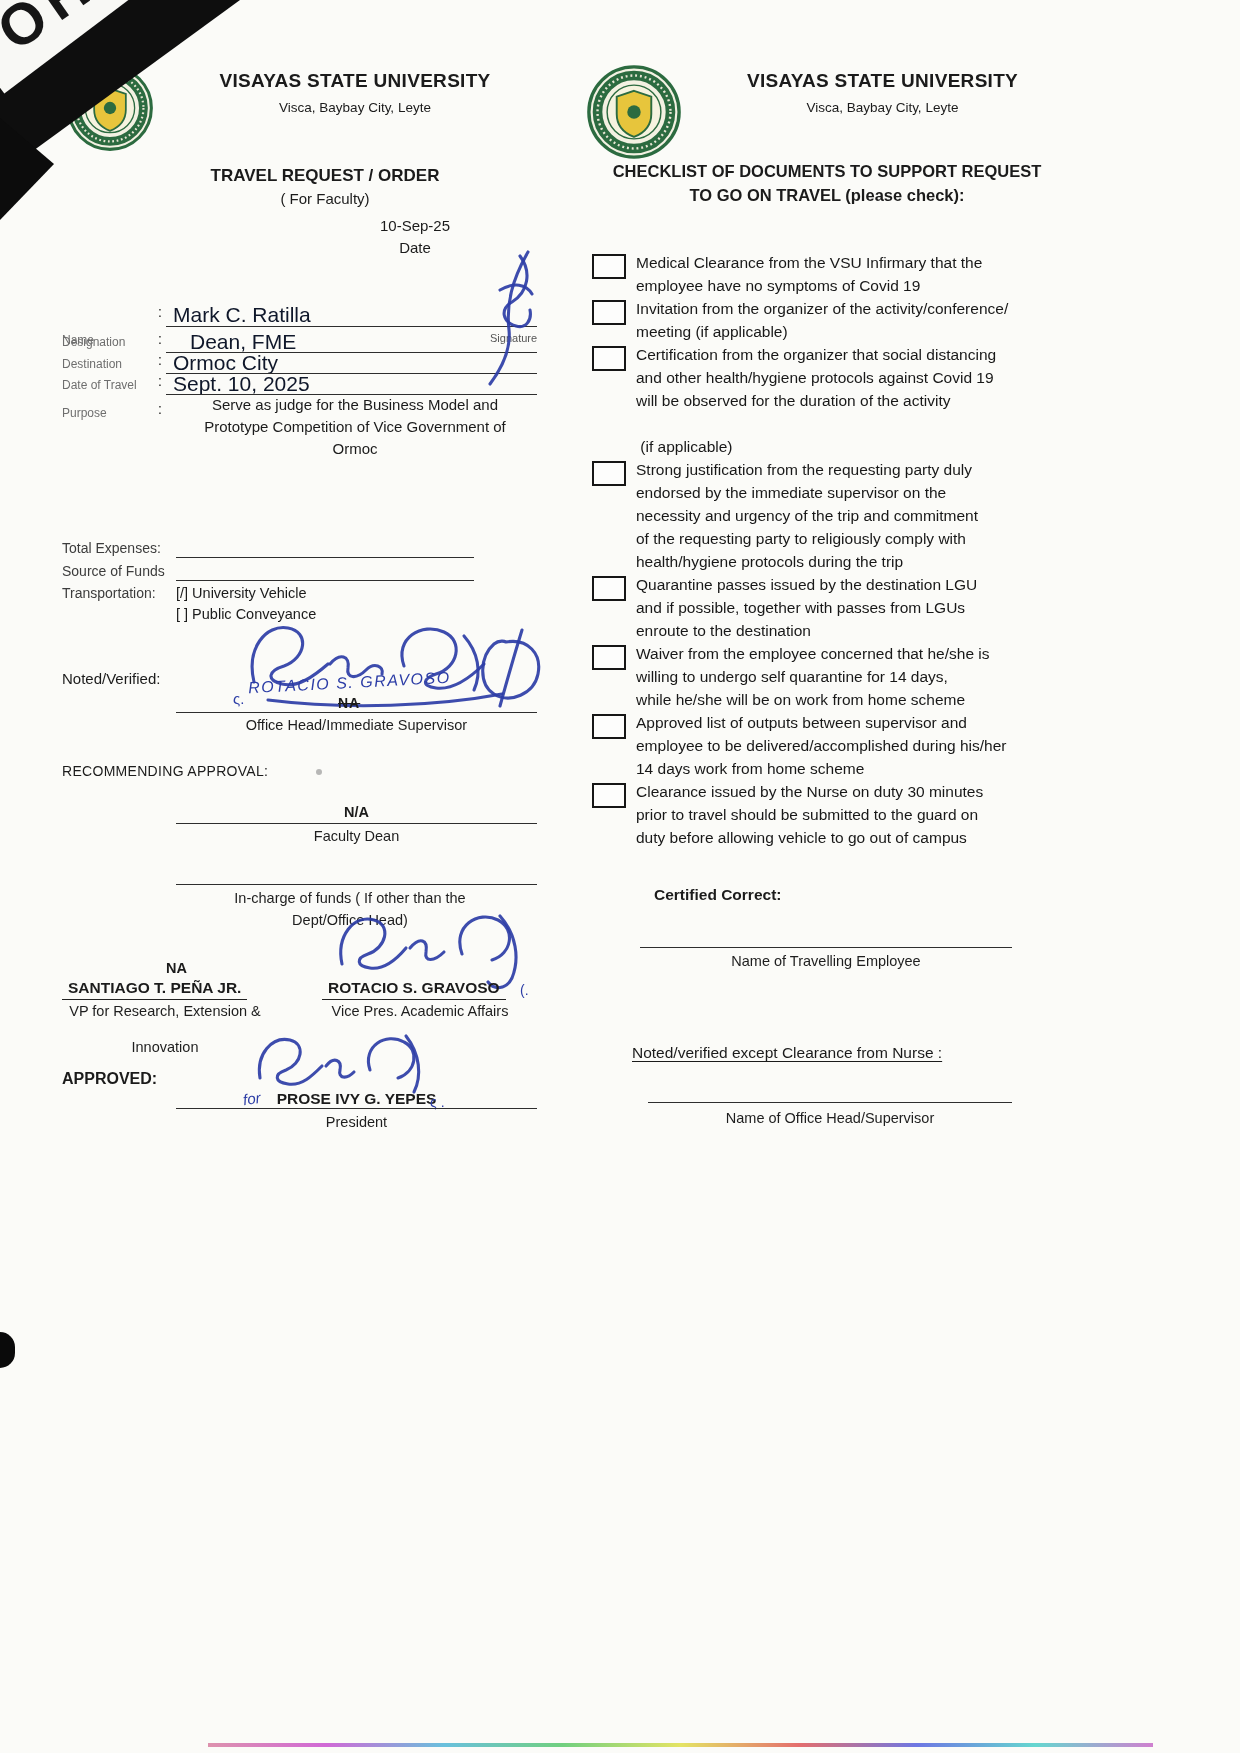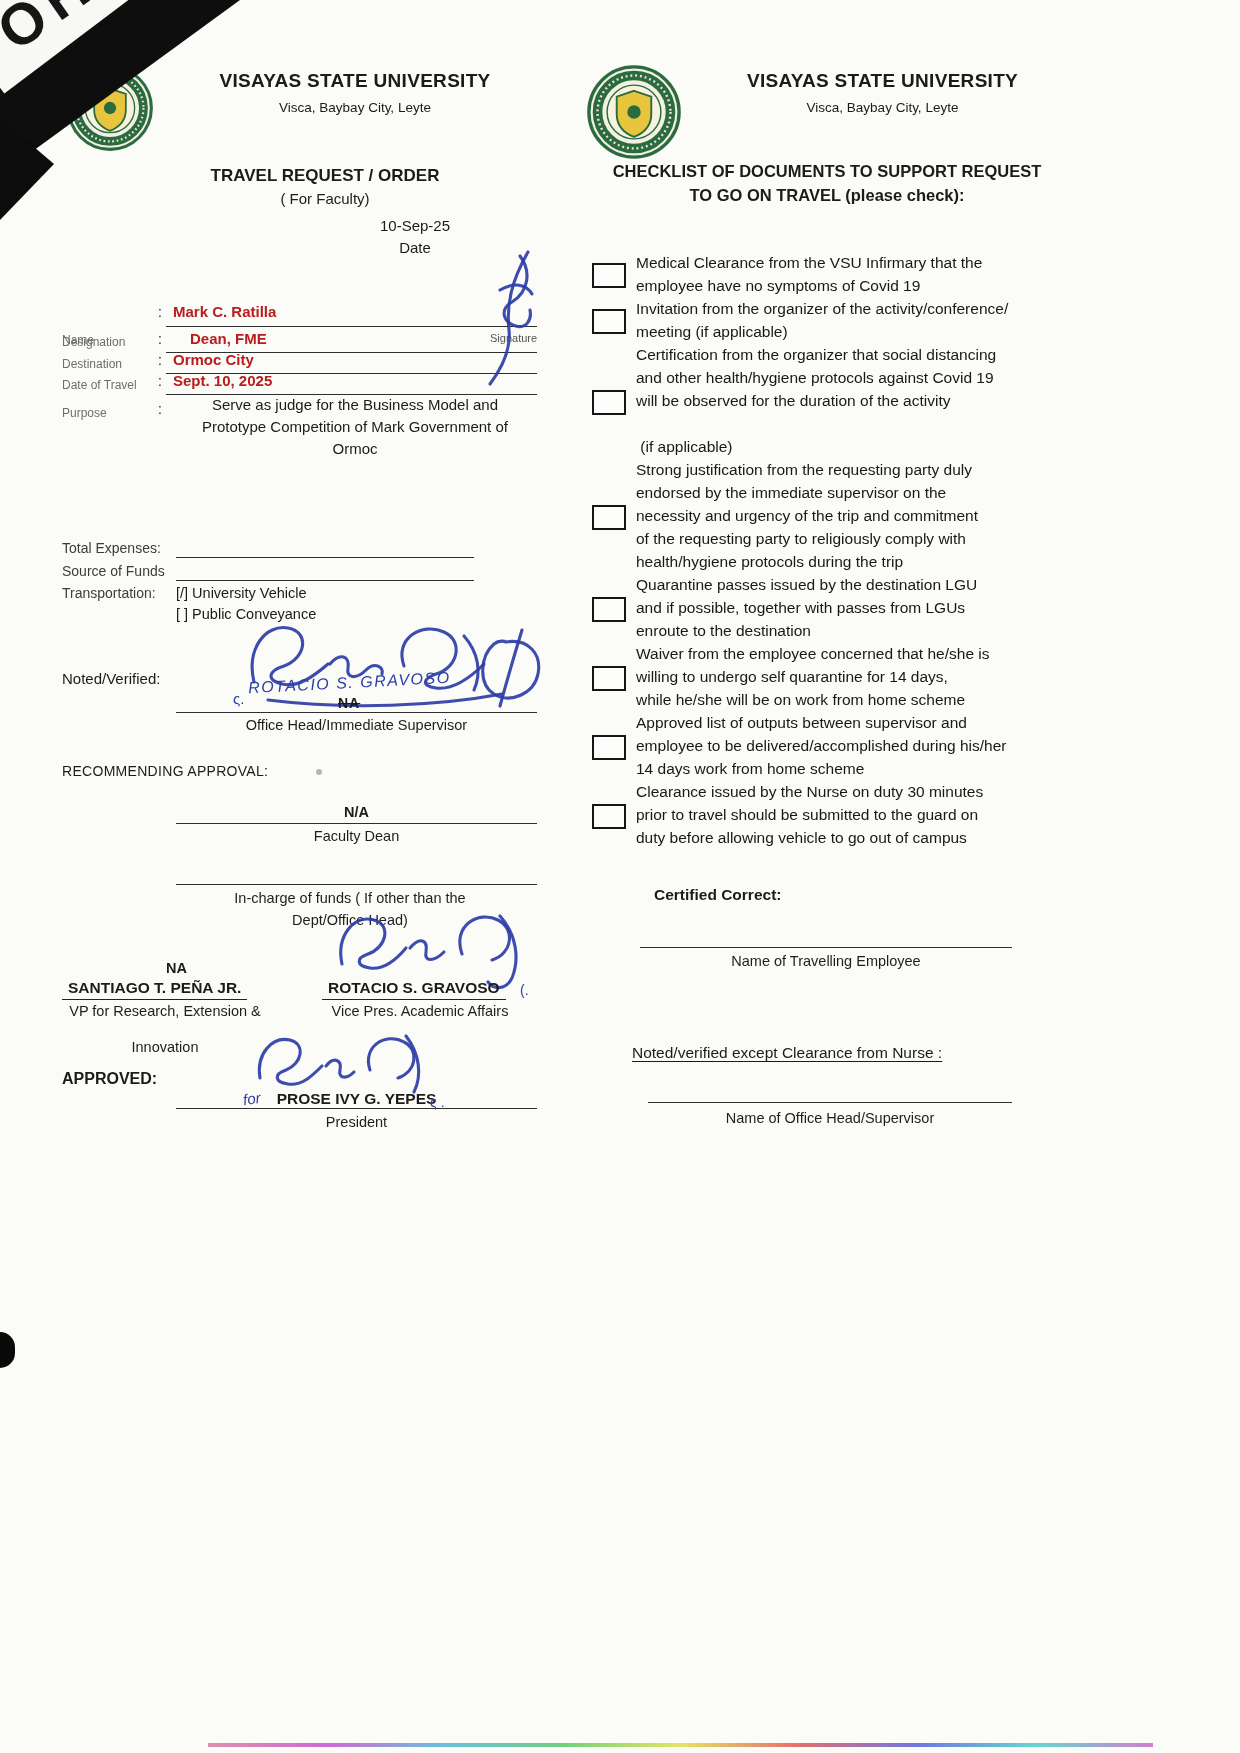--- a/index.html
+++ b/index.html
@@ -4,26 +4,26 @@
 <style>
   html,body{margin:0;padding:0;}
   body{background:#fbfbf8;}
   #page{position:relative;width:1240px;height:1753px;background:#fbfbf8;overflow:hidden;
         font-family:"Liberation Sans","DejaVu Sans",sans-serif;color:#1b1b1b;}
   .a{position:absolute;}
   .b{font-weight:bold;}
   .c{text-align:center;}
   .small{font-size:12px;color:#6e6e6e;}
   .lab{font-size:14px;color:#3c3c3c;}
-  .val{font-weight:bold;font-size:15px;color:#b91c1c;}
+  .val{font-weight:normal;font-size:21px;color:#0f172a;}
   .ul{border-bottom:1.6px solid #2e2e2e;height:0;}
   .cap{font-size:14.5px;color:#1e1e1e;}
   .ink{color:#2c3da6;}
   .colon{font-size:14px;color:#222;}
-  .chk-item{display:flex;align-items:center;}
+  .chk-item{display:flex;align-items:flex-start;}
   .chk-box{width:30px;height:21px;border:2.6px solid #161616;margin:3px 10px 0 0;flex:0 0 auto;background:#fdfdfc;}
   .chk-text{font-size:15.5px;line-height:23px;white-space:pre-line;color:#181818;}
   .sig path{fill:none;stroke:#2c3da6;stroke-width:3.1;stroke-linecap:round;stroke-linejoin:round;opacity:.92;}
   .nameline{border-bottom:1.7px solid #222;padding:0 6px 2px 6px;display:inline-block;}
 </style>
 </head>
 <body>
 
 <div id="page">
 
@@ -60,21 +60,21 @@
   <div class="a ul" style="left:166px;top:373px;width:371px;"></div>
 
   <div class="a small" style="left:62px;top:378px;">Date of Travel</div>
   <div class="a colon" style="left:158px;top:373px;">:</div>
   <div class="a val" style="left:173px;top:372px;">Sept. 10, 2025</div>
   <div class="a ul" style="left:166px;top:394px;width:371px;"></div>
 
   <div class="a small" style="left:62px;top:406px;">Purpose</div>
   <div class="a colon" style="left:158px;top:401px;">:</div>
   <div class="a c" style="left:175px;top:396px;width:360px;font-size:15px;">Serve as  judge for the Business Model and</div>
-  <div class="a c" style="left:175px;top:418px;width:360px;font-size:15px;">Prototype Competition of Mark Government of</div>
+  <div class="a c" style="left:175px;top:418px;width:360px;font-size:15px;">Prototype Competition of Vice Government of</div>
   <div class="a c" style="left:175px;top:440px;width:360px;font-size:15px;">Ormoc</div>
 
   <div class="a lab" style="left:62px;top:540px;">Total Expenses:</div>
   <div class="a ul" style="left:176px;top:557px;width:298px;"></div>
   <div class="a lab" style="left:62px;top:563px;">Source of Funds</div>
   <div class="a ul" style="left:176px;top:580px;width:298px;"></div>
   <div class="a lab" style="left:62px;top:585px;">Transportation:</div>
   <div class="a" style="left:176px;top:585px;font-size:14.5px;">[/] University Vehicle</div>
   <div class="a" style="left:176px;top:606px;font-size:14.5px;">[ ] Public Conveyance</div>
 

